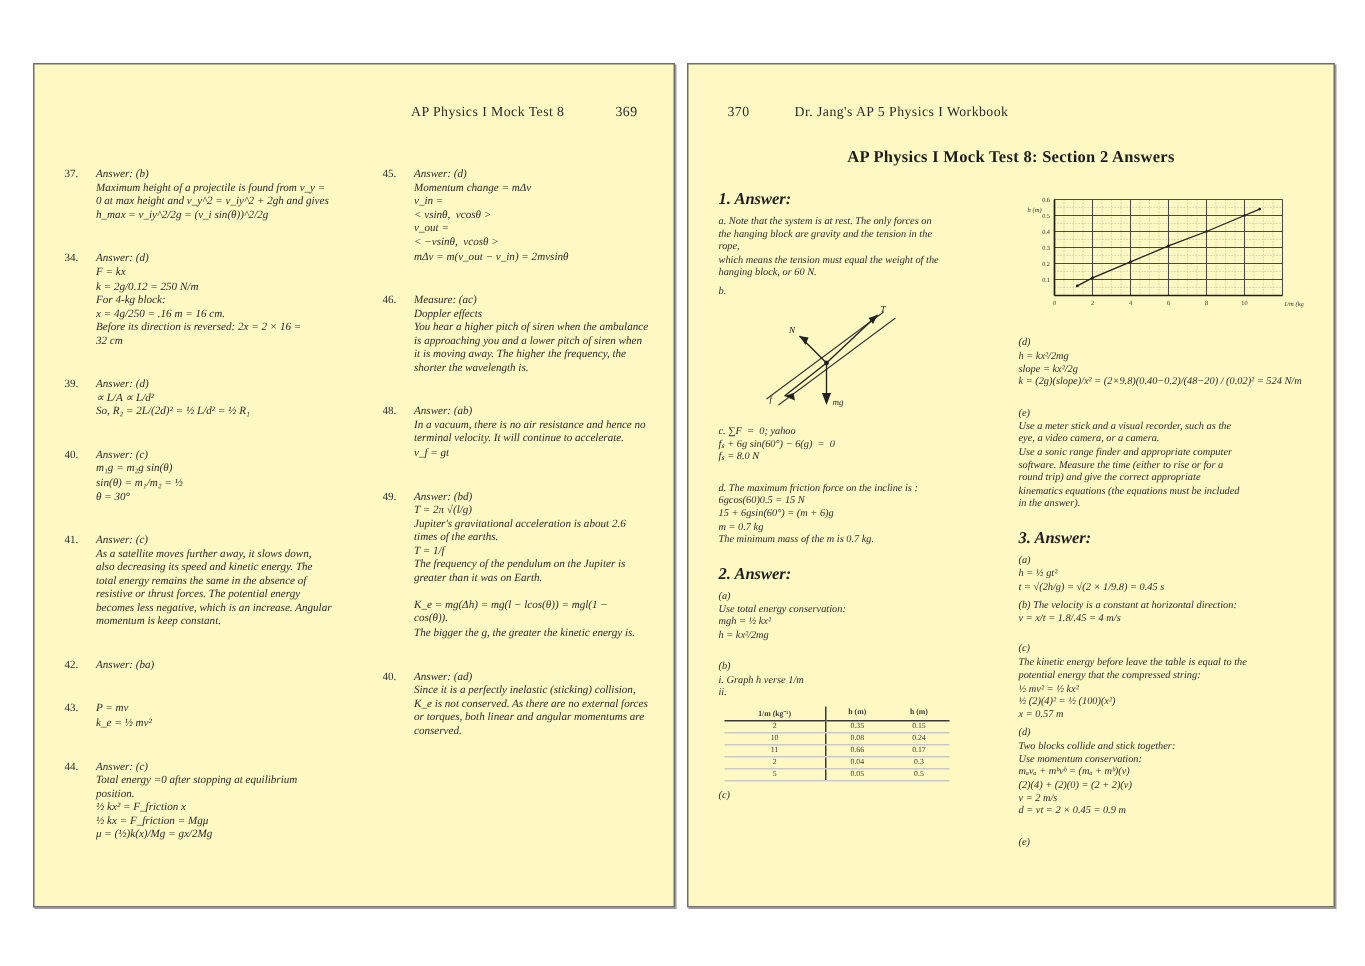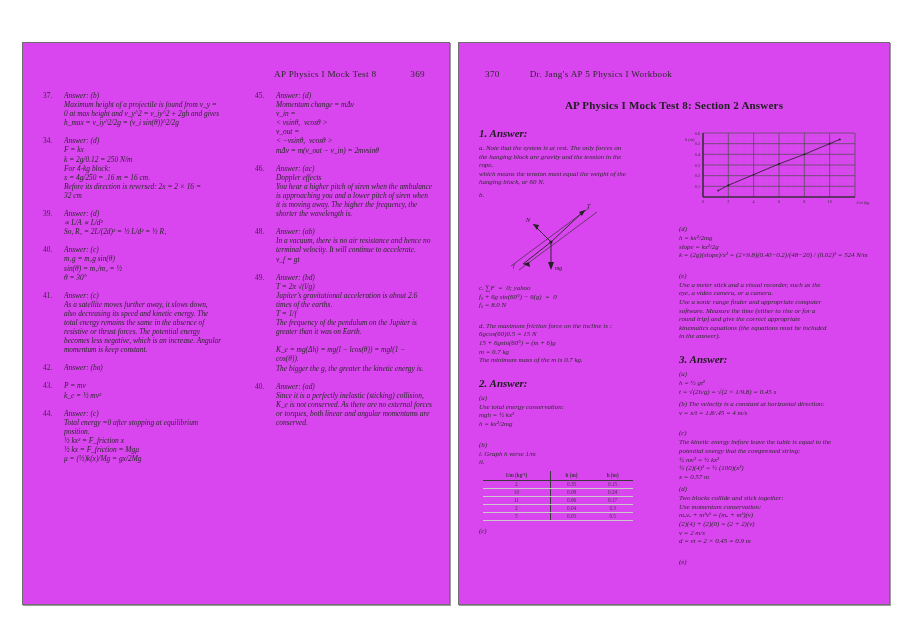--- a/index.html
+++ b/index.html
@@ -6,21 +6,21 @@
   body{
     width:910px;height:644px;
     background:#ffffff;
     font-family:"Liberation Serif", serif;
     overflow:hidden;
   }
   .spread{position:relative;width:910px;height:644px;}
 
   .page{
     position:absolute;
-    background:#d946ef;
+    background:#fef9c3;
     border:1px solid #6f6f6f;
     box-shadow:1px 1px 0 #9a9a9a;
     overflow:hidden;
   }
   #page-left{left:22px;top:42px;width:426px;height:561px;}
   #page-right{left:458px;top:42px;width:430px;height:561px;}
 
   
   .runhead{
     position:absolute;top:26px;
@@ -49,21 +49,21 @@
   .ans{position:relative;padding-left:21px;margin-bottom:9px;}
   .ans .num{
     position:absolute;left:0;top:0;
     font-size:7.4px;color:#2e2e2e;font-style:normal;
   }
   .ans .ln{
     font-size:7.4px;line-height:9.1px;color:#2a2a2a;
     font-style:italic;
     white-space:pre-wrap;
   }
-  .ans .hdr{}
+  .ans .hdr{margin-top:20px;}
 
   
   .rbody{position:absolute;top:84px;left:20px;right:16px;bottom:8px;}
   .rcol{position:absolute;top:0;width:186px;}
   .rcol-a{left:0;}
   .rcol-b{left:200px;width:196px;}
   .h3{font-size:11px;font-weight:bold;font-style:italic;color:#1d1d1d;margin:0 0 5px 0;}
   .p{font-size:6.9px;line-height:8.6px;color:#2b2b2b;font-style:italic;margin:0 0 4px 0;white-space:pre-wrap;}
   .lbl{font-size:6.9px;font-style:italic;color:#2b2b2b;margin:0 0 2px 0;}
   .sp{height:8px;}
@@ -163,21 +163,21 @@
             <div class="ln hdr">Answer: (d)</div>
             <div class="ln">Momentum change = mΔv</div>
             <div class="ln">v_in =</div>
             <div class="ln">&lt; vsinθ,  vcosθ &gt;</div>
             <div class="ln">v_out =</div>
             <div class="ln">&lt; −vsinθ,  vcosθ &gt;</div>
             <div class="ln">mΔv = m(v_out − v_in) = 2mvsinθ</div>
           </div>
           <div class="ans">
             <span class="num">46.</span>
-            <div class="ln hdr">Answer: (ac)</div>
+            <div class="ln hdr">Measure: (ac)</div>
             <div class="ln">Doppler effects</div>
             <div class="ln">You hear a higher pitch of siren when the ambulance</div>
             <div class="ln">is approaching you and a lower pitch of siren when</div>
             <div class="ln">it is moving away. The higher the frequency, the</div>
             <div class="ln">shorter the wavelength is.</div>
           </div>
           <div class="ans">
             <span class="num">48.</span>
             <div class="ln hdr">Answer: (ab)</div>
             <div class="ln">In a vacuum, there is no air resistance and hence no</div>

